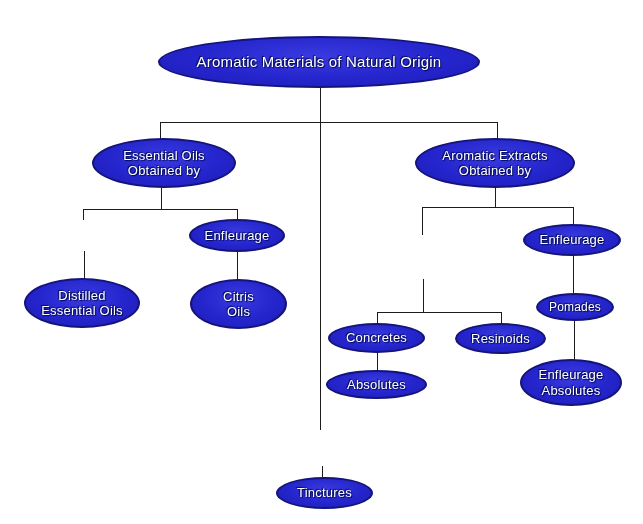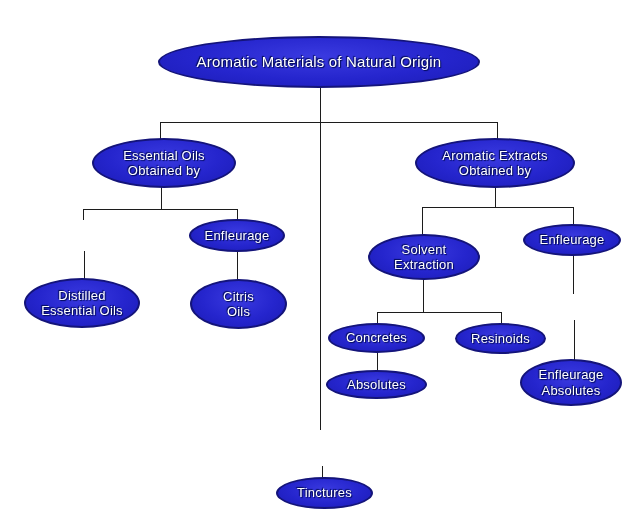--- a/index.html
+++ b/index.html
@@ -107,37 +107,36 @@
   <div class="node" style="left:24px;  top:266px; width:116px; height:50px;">
     <span>Distilled
 Essential Oils</span>
   </div>
 
   <div class="node" style="left:190px; top:267px; width:97px;  height:50px;">
     <span>Citris
 Oils</span>
   </div>
 
-  <div class="node" style="left:368px; top:222px; width:112px; height:46px;">
-    <span>Solvent
-Extraction</span>
-  </div>
 
   <div class="node" style="left:523px; top:212px; width:98px;  height:32px;">
     <span>Enfleurage</span>
   </div>
 
   <div class="node" style="left:328px; top:311px; width:97px;  height:30px;">
     <span>Concretes</span>
   </div>
 
   <div class="node" style="left:455px; top:311px; width:91px;  height:31px;">
     <span>Resinoids</span>
   </div>
 
+  <div class="node fs12" style="left:536px; top:281px; width:78px; height:28px;">
+    <span>Pomades</span>
+  </div>
 
   <div class="node" style="left:326px; top:358px; width:101px; height:29px;">
     <span>Absolutes</span>
   </div>
 
   <div class="node" style="left:520px; top:347px; width:102px; height:47px;">
     <span>Enfleurage
 Absolutes</span>
   </div>
 

